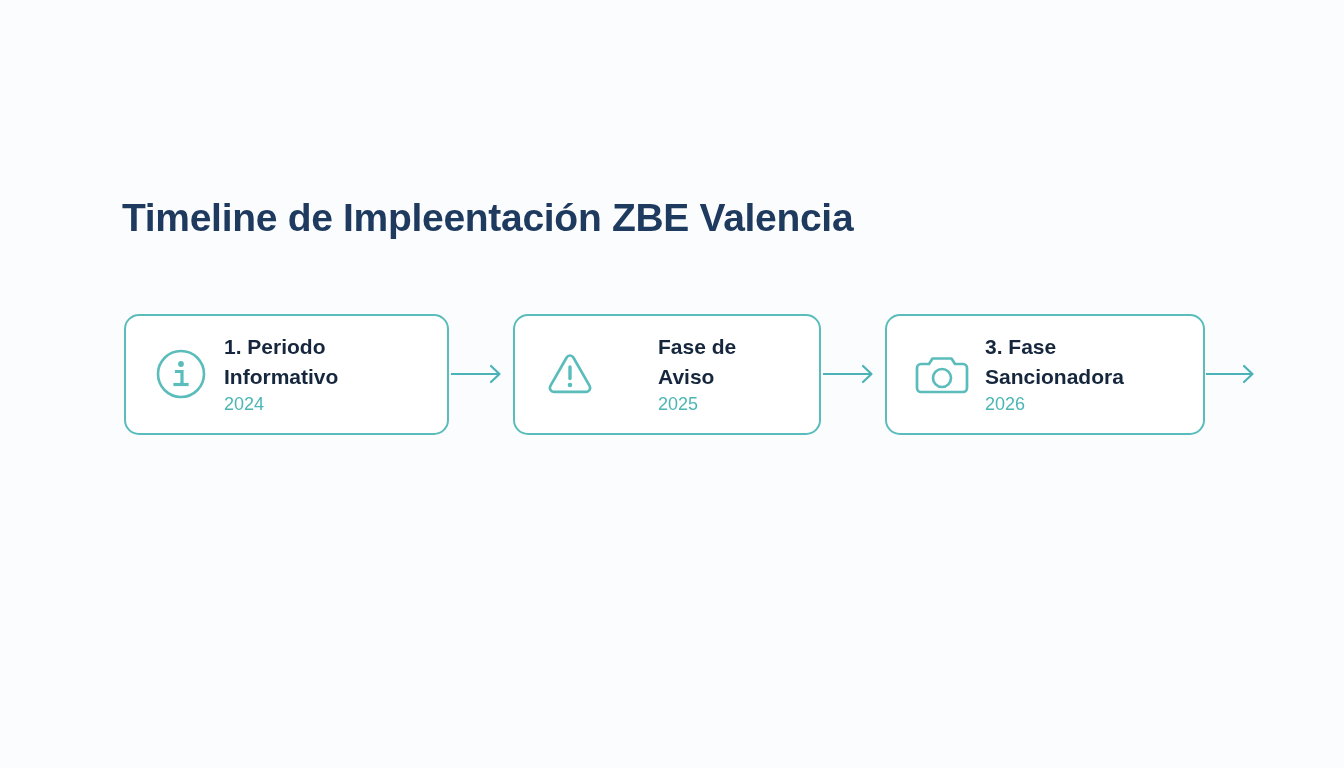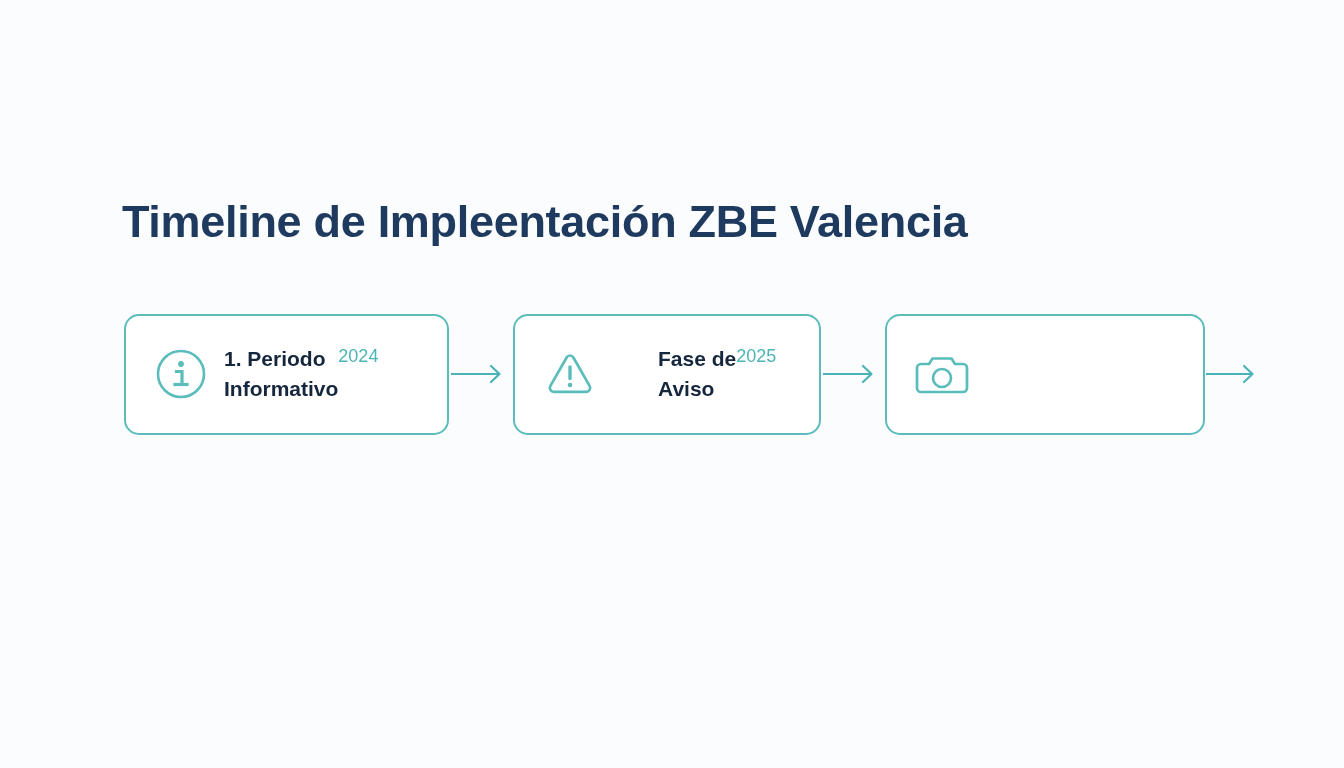--- a/index.html
+++ b/index.html
@@ -12,21 +12,21 @@
     background: #fbfcfd;
     font-family: "Liberation Sans", sans-serif;
     overflow: hidden;
     position: relative;
   }
 
   .page-title {
     position: absolute;
     left: 122px;
     top: 196px;
-    font-size: 45px;
+    font-size: 39px;
     font-weight: bold;
     color: #1e3a5f;
     letter-spacing: -0.3px;
     white-space: nowrap;
   }
 
   .timeline {
     position: absolute;
     left: 124px;
     top: 313px;
@@ -57,21 +57,21 @@
     height: 58px;
     margin-right: 14px;
     display: flex;
     align-items: center;
     justify-content: center;
   }
   .step-icon svg { display: block; }
 
   .step-text {
     display: flex;
-    flex-direction: row;
+    flex-direction: column;
     justify-content: center;
   }
   .step-label {
     font-size: 21px;
     font-weight: bold;
     color: #16273d;
     line-height: 1.42;
     white-space: pre-line;
   }
   .step-year {
@@ -145,20 +145,25 @@
     </svg>
   </div>
 
   <div class="step-card card-3">
     <span class="step-icon">
       <svg width="54" height="46" viewBox="0 0 54 46" fill="none">
         <path d="M6 13h8l3.5-5.5h19L40 13h8a4 4 0 014 4v20a4 4 0 01-4 4H6a4 4 0 01-4-4V17a4 4 0 014-4z" stroke="#5bbcbc" stroke-width="2.7" stroke-linejoin="round"></path>
         <circle cx="27" cy="27" r="9" stroke="#5bbcbc" stroke-width="2.7"></circle>
       </svg>
     </span>
+    <span class="step-text">
+      <span class="step-label">3. Fase
+Sancionadora</span>
+      <span class="step-year">2026</span>
+    </span>
   </div>
 
   <div class="connector trailing">
     <svg width="56" height="22" viewBox="0 0 56 22" fill="none">
       <path d="M0 11h46" stroke="#4bb3b8" stroke-width="2.2"></path>
       <path d="M38 3l8.5 8-8.5 8" stroke="#4bb3b8" stroke-width="2.2" fill="none" stroke-linecap="round" stroke-linejoin="round"></path>
     </svg>
   </div>
 
 </div>

